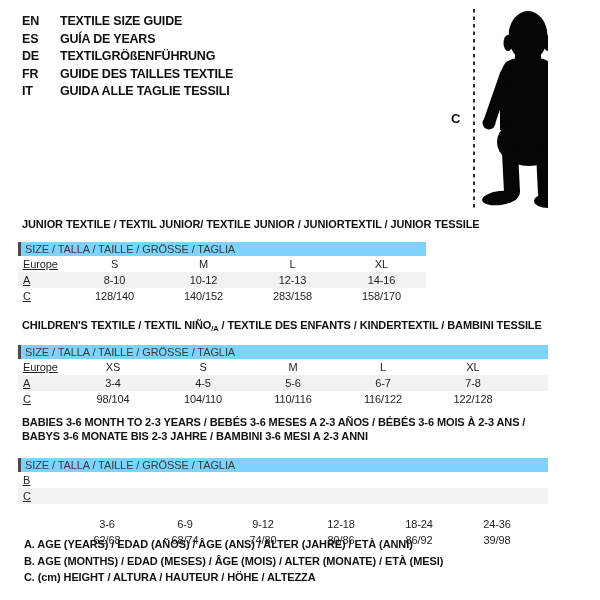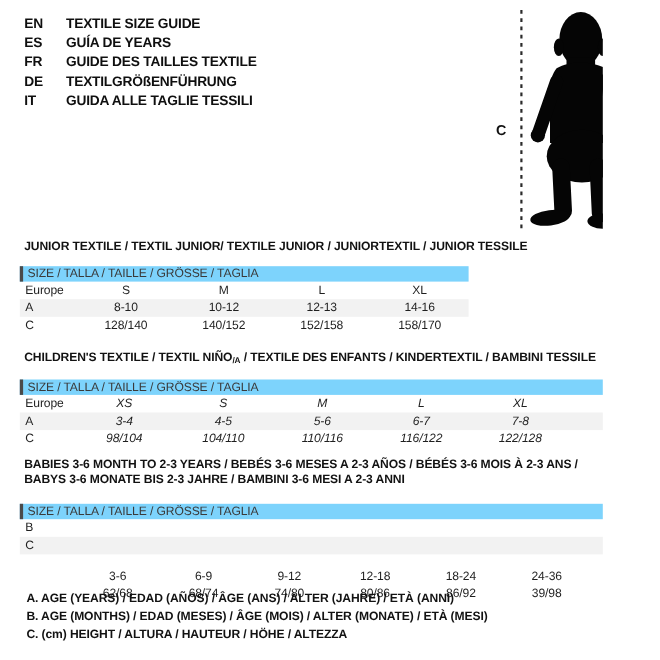--- a/index.html
+++ b/index.html
@@ -26,28 +26,28 @@
              letter-spacing:-0.1px;white-space:nowrap;}
   .sec-title sub{font-size:7.5px;vertical-align:-2px;}
   #babies-title{line-height:13.5px;}
 
   
   .sgtable{position:absolute;font-size:11px;color:#1f1f1f;letter-spacing:-0.1px;}
   .bar{height:14px;line-height:14px;background:#7dd3fc;border-left:3px solid #4a4a4a;
        padding-left:4px;color:#3a3a3a;box-sizing:border-box;overflow:hidden;}
   .trow{display:flex;height:16px;line-height:16px;}
   .trow.alt{background:#f2f2f2;}
-  .lab{padding-left:5px;box-sizing:border-box;}
+  .lab{padding-left:5px;box-sizing:border-box;text-decoration:underline;}
   .cell{text-align:center;}
   .t1{left:18px;top:242px;width:408px;}
   .t1 .lab{width:52px;flex:0 0 52px;}
   .t1 .cell{width:89px;flex:0 0 89px;}
   .t2{left:18px;top:345px;width:572px;}
   .t2 .lab{width:50px;flex:0 0 50px;}
-  .t2 .cell{width:90px;flex:0 0 90px;font-style:italic;}
+  .t2 .cell{width:90px;flex:0 0 90px;}
   .t3{left:18px;top:458px;width:572px;}
   .t3 .lab{width:50px;flex:0 0 50px;}
   .t3 .cell{width:78px;flex:0 0 78px;margin-top:44px;}
 
   
   .footnotes{position:absolute;left:24px;top:536px;font-weight:700;font-size:11px;
              line-height:16.5px;color:#121212;letter-spacing:-0.1px;}
 </style>
 </head>
 <body>
@@ -57,26 +57,26 @@
   <div class="lang">
     <div class="lang-row">
       <span class="lang-code">EN</span>
       <span class="lang-title">TEXTILE SIZE GUIDE</span>
     </div>
     <div class="lang-row">
       <span class="lang-code">ES</span>
       <span class="lang-title">GUÍA DE YEARS</span>
     </div>
     <div class="lang-row">
+      <span class="lang-code">DE</span>
+      <span class="lang-title">TEXTILGRÖßENFÜHRUNG</span>
+    </div>
+    <div class="lang-row">
       <span class="lang-code">FR</span>
       <span class="lang-title">GUIDE DES TAILLES TEXTILE</span>
-    </div>
-    <div class="lang-row">
-      <span class="lang-code">DE</span>
-      <span class="lang-title">TEXTILGRÖßENFÜHRUNG</span>
     </div>
     <div class="lang-row">
       <span class="lang-code">IT</span>
       <span class="lang-title">GUIDA ALLE TAGLIE TESSILI</span>
     </div>
   </div>
 
   <div class="figure">
     <svg width="150" height="212" viewBox="0 0 150 212">
       <line x1="26" y1="7" x2="26" y2="207" stroke="#2b2b2b" stroke-width="2" stroke-dasharray="3.5,4"></line>
@@ -122,21 +122,21 @@
       <span class="lab">A</span>
       <span class="cell">8-10</span>
       <span class="cell">10-12</span>
       <span class="cell">12-13</span>
       <span class="cell">14-16</span>
     </div>
     <div class="trow">
       <span class="lab">C</span>
       <span class="cell">128/140</span>
       <span class="cell">140/152</span>
-      <span class="cell">152/158</span>
+      <span class="cell">283/158</span>
       <span class="cell">158/170</span>
     </div>
   </div>
 
   <div class="sec-title" style="top:319px;"><span>CHILDREN'S TEXTILE / TEXTIL NIÑO</span><sub>/A</sub><span> / TEXTILE DES ENFANTS / KINDERTEXTIL / BAMBINI TESSILE</span></div>
   <div class="sgtable t2">
     <div class="bar">
       <span>SIZE / TALLA / TAILLE / GRÖSSE / TAGLIA</span>
     </div>
     <div class="trow">

